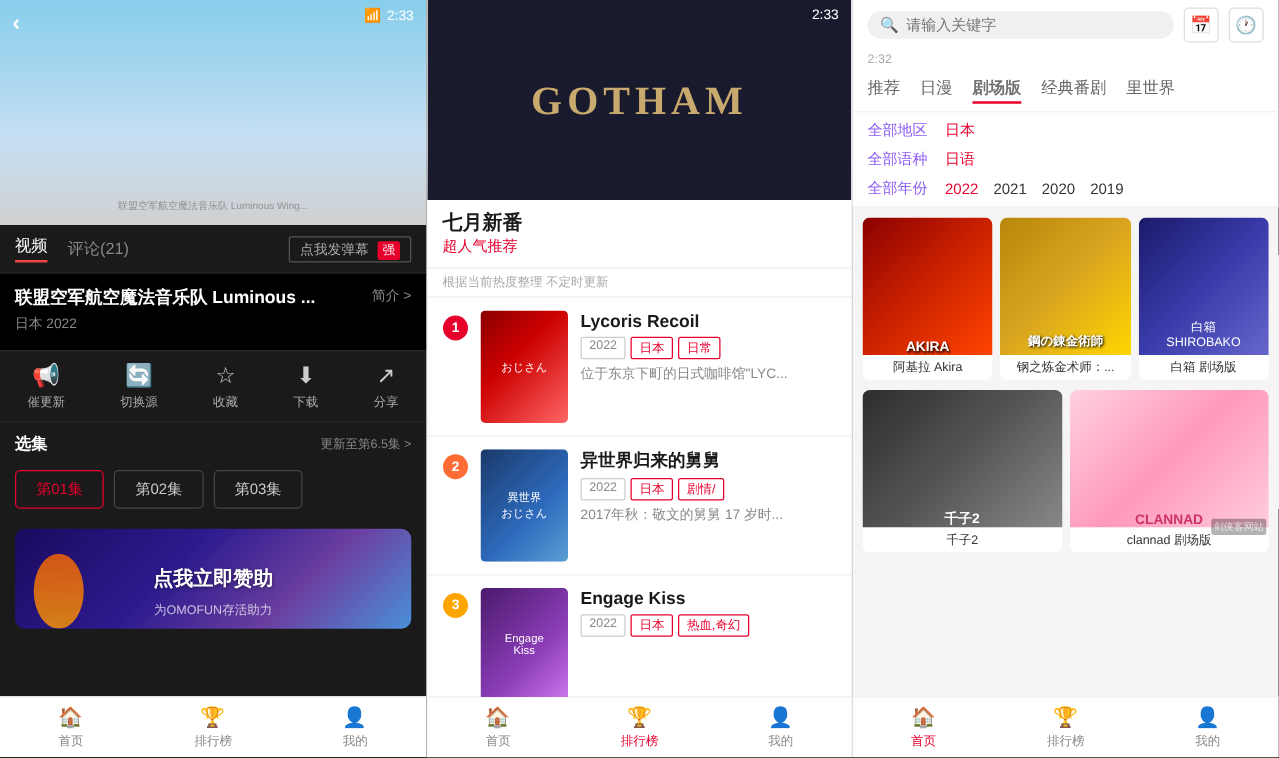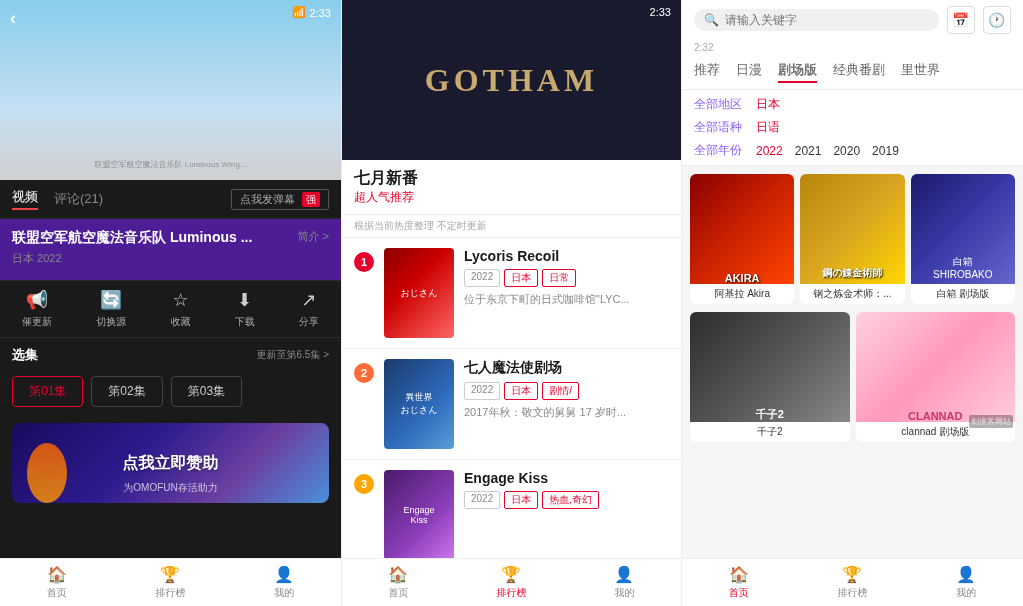--- a/index.html
+++ b/index.html
@@ -78,21 +78,21 @@
     .panel1-danmu-icon {
       background: #e8002d;
       color: #fff;
       font-size: 10px;
       padding: 2px 4px;
       border-radius: 2px;
       margin-left: 4px;
     }
     .panel1-info {
       padding: 10px 12px 6px;
-      background: #4c1d95;
+      background: #000000;
     }
     .panel1-anime-title {
       color: #fff;
       font-size: 14px;
       font-weight: bold;
       margin-bottom: 4px;
     }
     .panel1-anime-meta {
       color: #888;
       font-size: 11px;
@@ -651,21 +651,21 @@
     </div>
 
     <div class="panel2-list-item">
       <div class="rank-badge rank-2">2</div>
       <div class="item-cover">
         <div class="cover-img-2">
           <span style="font-size:9px;text-align:center;padding:4px;">異世界<br>おじさん</span>
         </div>
       </div>
       <div class="item-info">
-        <div class="item-title">七人魔法使剧场</div>
+        <div class="item-title">异世界归来的舅舅</div>
         <div class="item-tags">
           <span class="tag tag-year">2022</span>
           <span class="tag tag-country">日本</span>
           <span class="tag tag-genre">剧情/</span>
         </div>
         <div class="item-desc">2017年秋：敬文的舅舅 17 岁时...</div>
       </div>
     </div>
 
     <div class="panel2-list-item">

